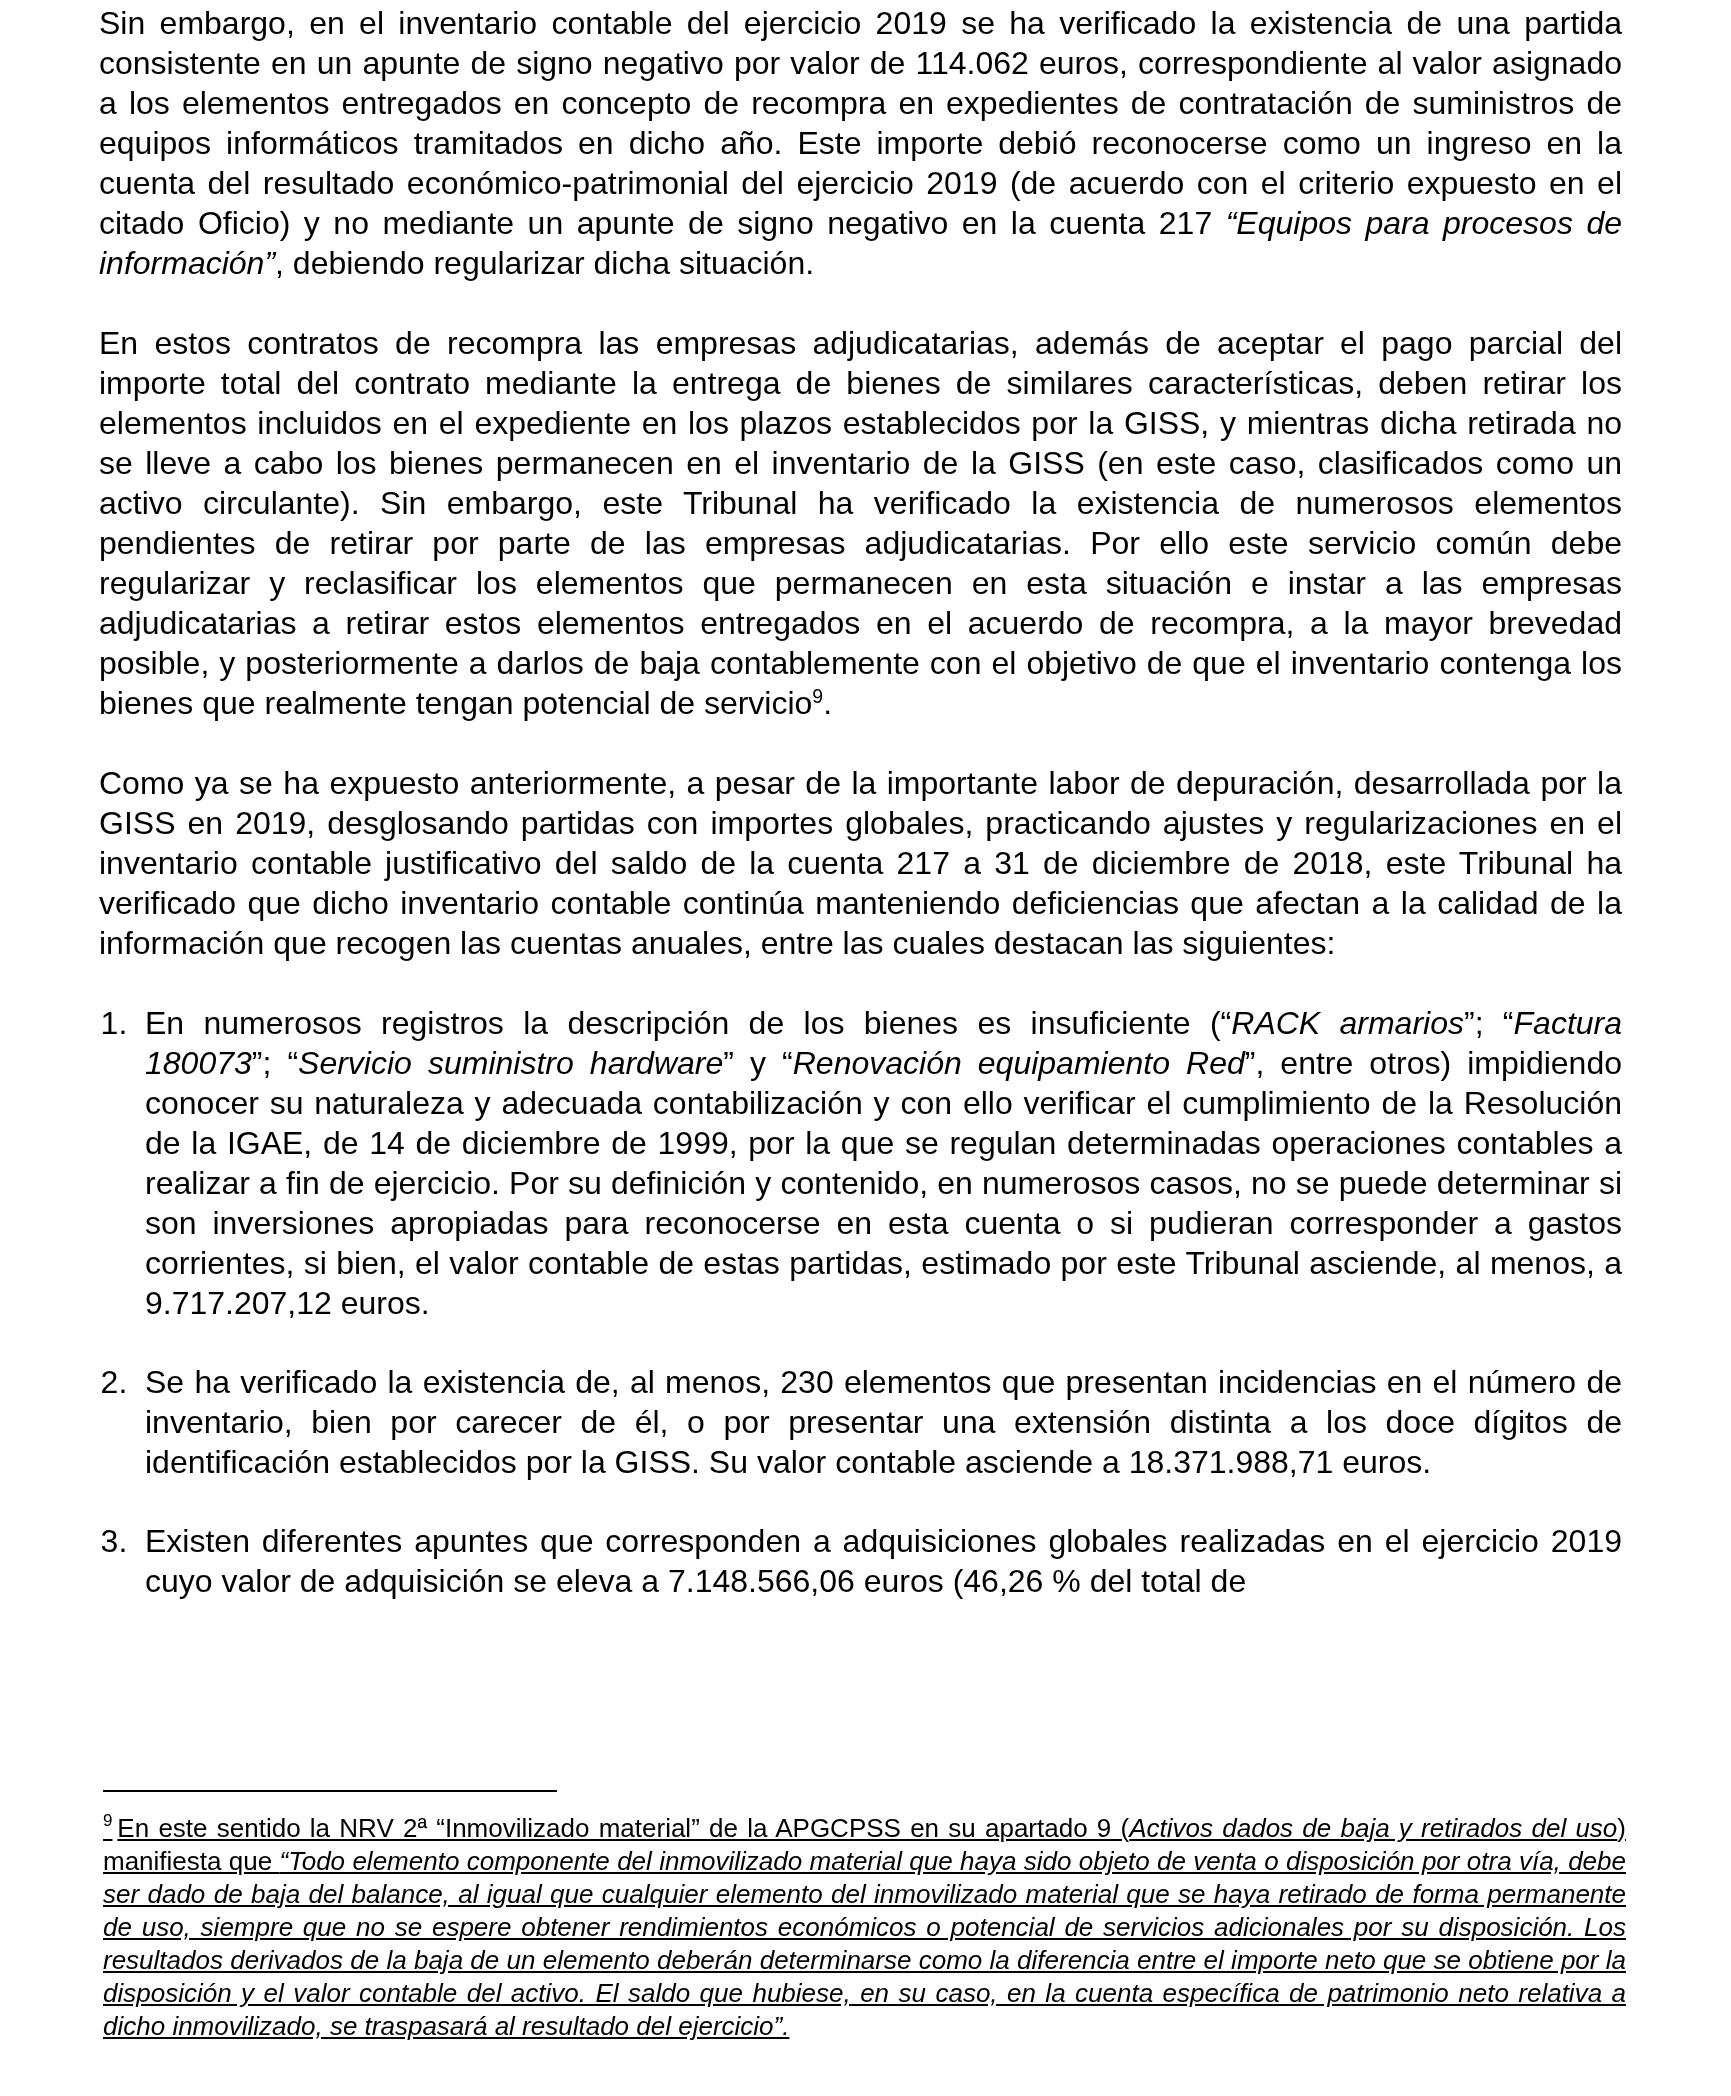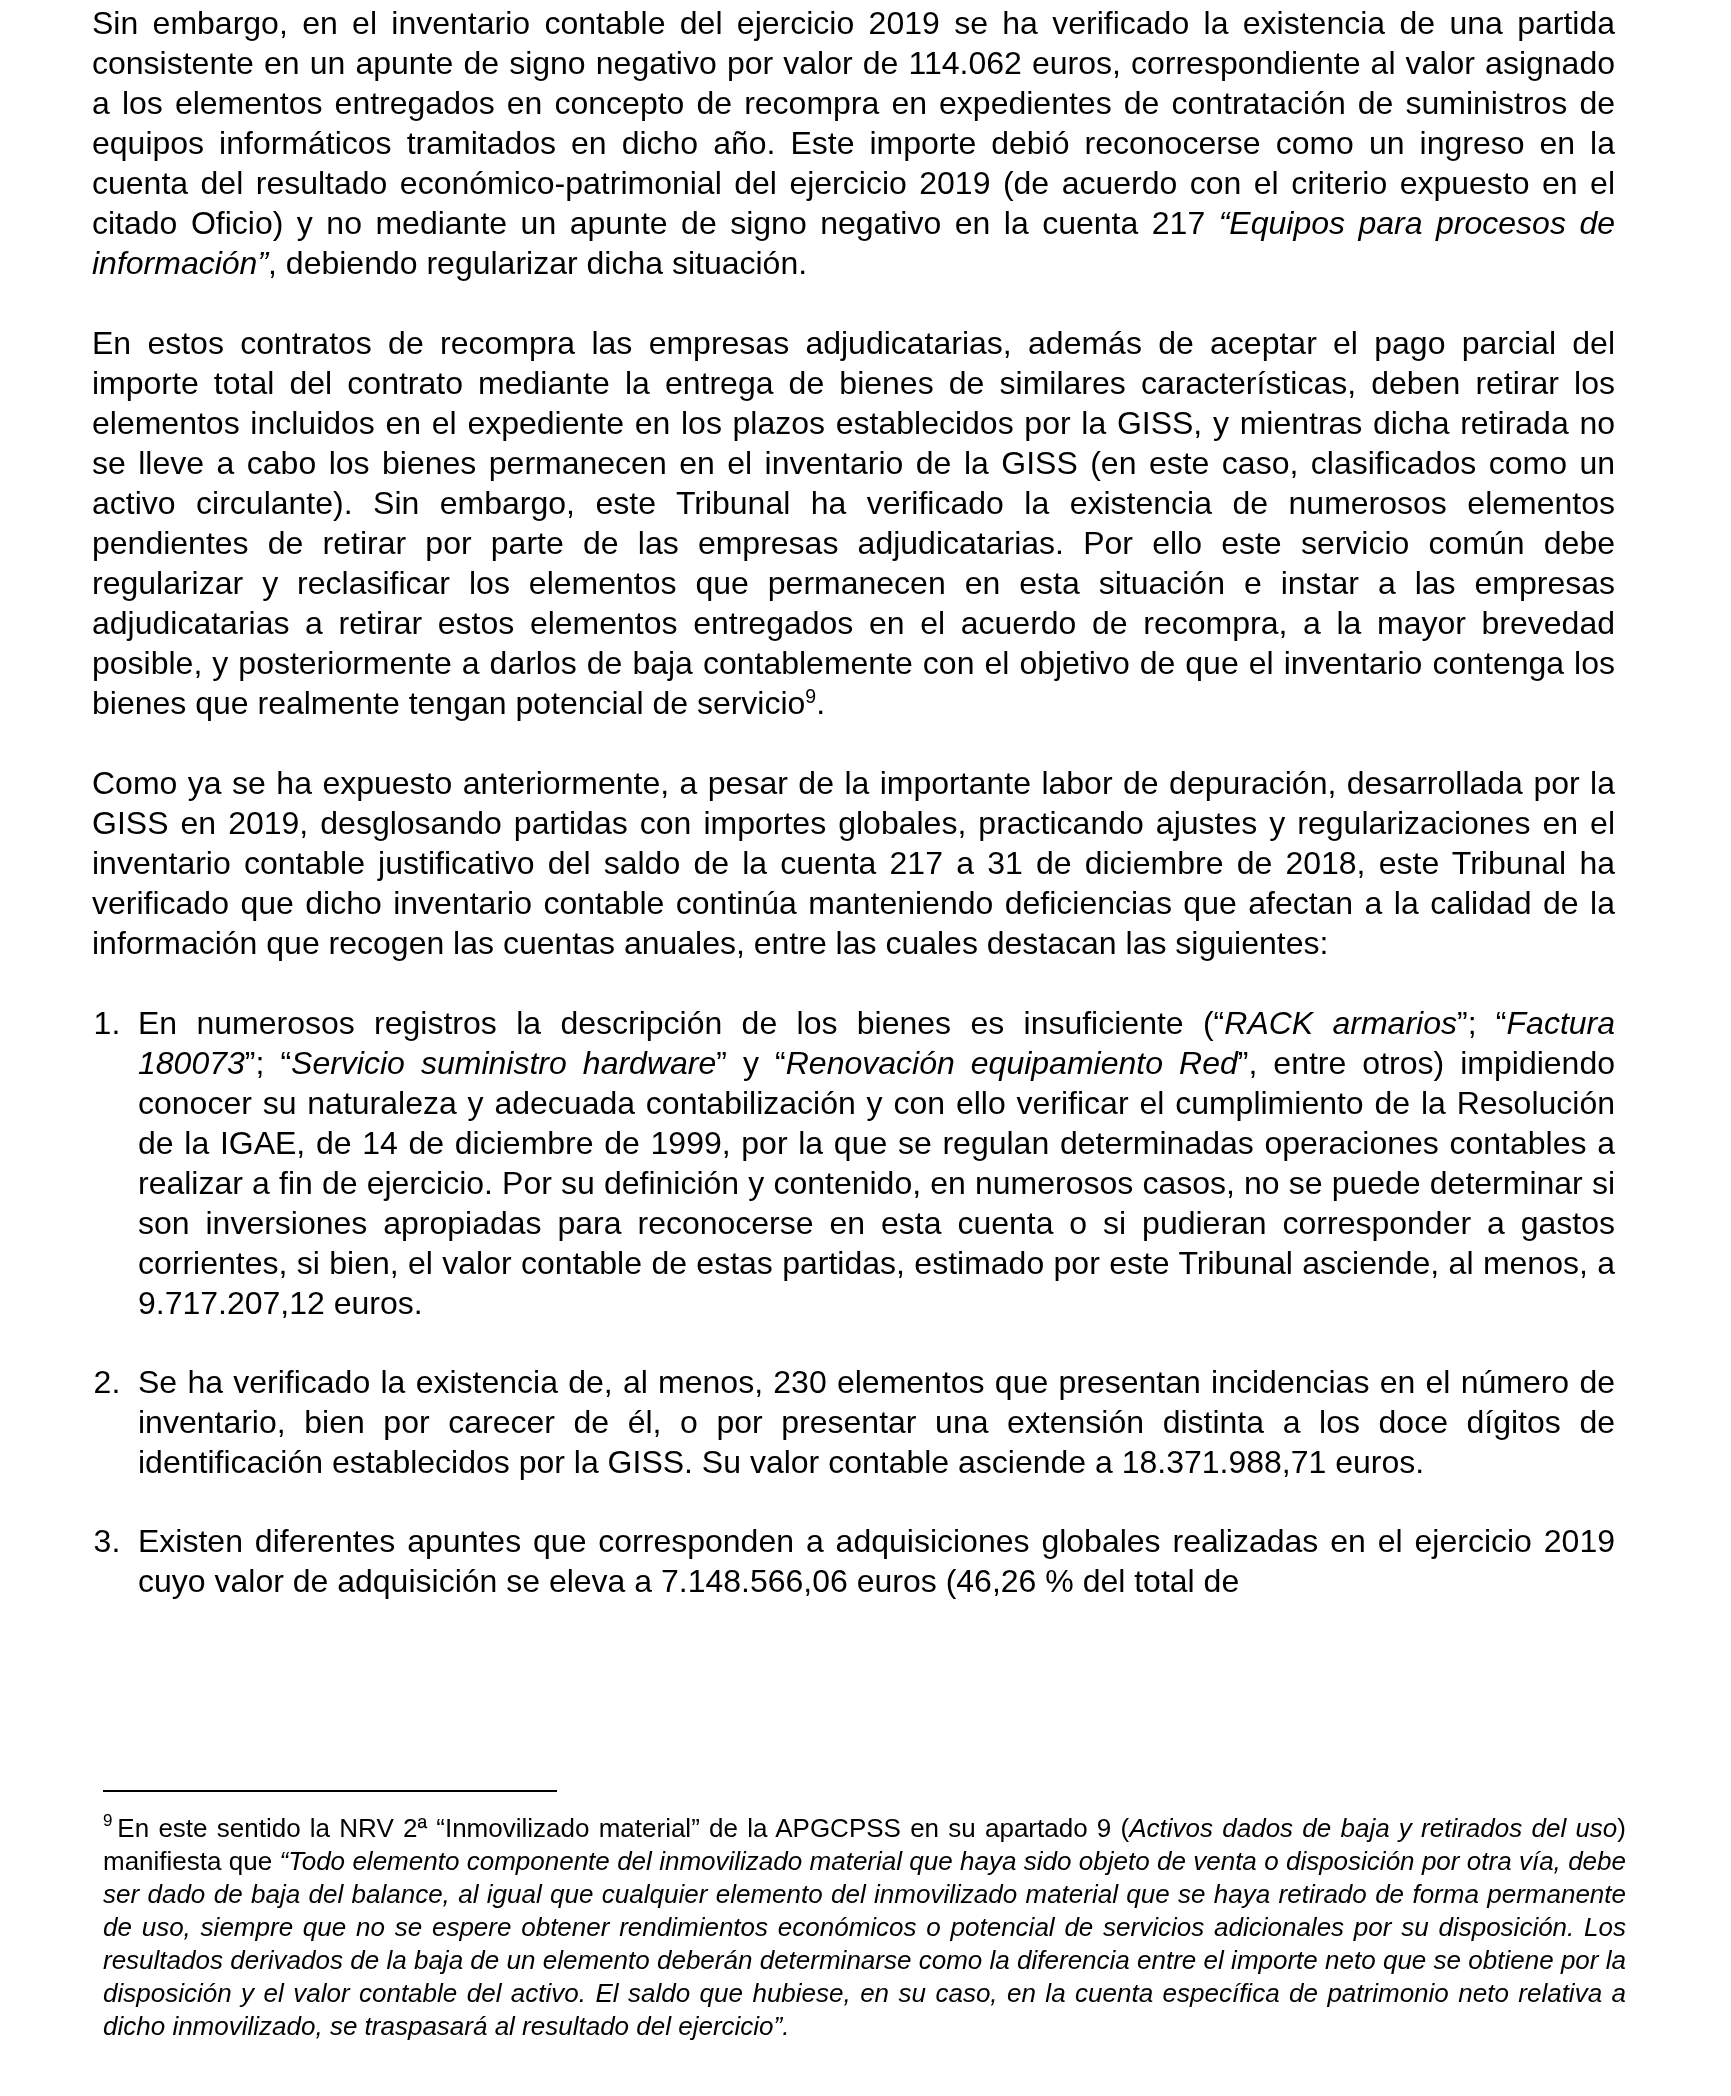--- a/index.html
+++ b/index.html
@@ -1,34 +1,35 @@
 <!DOCTYPE html>
 <html style="font-size:13px"><head>
 <meta charset="utf-8">
 <style>
   html, body { margin: 0; padding: 0; background: #ffffff; }
   body { width: 1731px; height: 2097px; position: relative; overflow: hidden; color: #000000; }
   .page-body {
-    position: absolute; left: 92px; top: 3.3px; width: 1523px;
+    position: absolute; left: 99px; top: 3.3px; width: 1523px;
     font-family: "Liberation Sans", sans-serif; font-size: 32px; line-height: 40px;
     text-align: justify;
   }
   .para { margin: 0 0 40px 0; }
   .list { margin: 0; padding: 0; list-style: none; }
   .list-item { position: relative; padding-left: 46px; margin: 0 0 39px 0; }
   .list-num { position: absolute; left: 1.6px; top: 0; }
   .it { font-style: italic; }
   sup.fn-ref { font-size: 19.5px; line-height: 0; vertical-align: 11.4px; }
   .separator {
     position: absolute; left: 103px; top: 1790px; width: 454px; height: 1.6px; background: #000000;
   }
   .footnote {
     position: absolute; left: 103px; top: 1812px; width: 1523px;
     font-family: "Liberation Sans", sans-serif; font-size: 26px; line-height: 33px;
     text-align: justify;
+    text-decoration: underline;
   }
   .footnote sup { font-size: 17px; line-height: 0; vertical-align: 10.6px; margin-right: 4.9px; }
 </style>
 </head>
 <body>
 
 <div class="page-body">
   <p class="para">Sin embargo, en el inventario contable del ejercicio 2019 se ha verificado la existencia de una partida consistente en un apunte de signo negativo por valor de 114.062 euros, correspondiente al valor asignado a los elementos entregados en concepto de recompra en expedientes de contratación de suministros de equipos informáticos tramitados en dicho año. Este importe debió reconocerse como un ingreso en la cuenta del resultado económico-patrimonial del ejercicio 2019 (de acuerdo con el criterio expuesto en el citado Oficio) y no mediante un apunte de signo negativo en la cuenta 217 <span class="it">“Equipos para procesos de información”</span>, debiendo regularizar dicha situación.</p>
   <p class="para">En estos contratos de recompra las empresas adjudicatarias, además de aceptar el pago parcial del importe total del contrato mediante la entrega de bienes de similares características, deben retirar los elementos incluidos en el expediente en los plazos establecidos por la GISS, y mientras dicha retirada no se lleve a cabo los bienes permanecen en el inventario de la GISS (en este caso, clasificados como un activo circulante). Sin embargo, este Tribunal ha verificado la existencia de numerosos elementos pendientes de retirar por parte de las empresas adjudicatarias. Por ello este servicio común debe regularizar y reclasificar los elementos que permanecen en esta situación e instar a las empresas adjudicatarias a retirar estos elementos entregados en el acuerdo de recompra, a la mayor brevedad posible, y posteriormente a darlos de baja contablemente con el objetivo de que el inventario contenga los bienes que realmente tengan potencial de servicio<sup class="fn-ref">9</sup>.</p>
   <p class="para">Como ya se ha expuesto anteriormente, a pesar de la importante labor de depuración, desarrollada por la GISS en 2019, desglosando partidas con importes globales, practicando ajustes y regularizaciones en el inventario contable justificativo del saldo de la cuenta 217 a 31 de diciembre de 2018, este Tribunal ha verificado que dicho inventario contable continúa manteniendo deficiencias que afectan a la calidad de la información que recogen las cuentas anuales, entre las cuales destacan las siguientes:</p>

